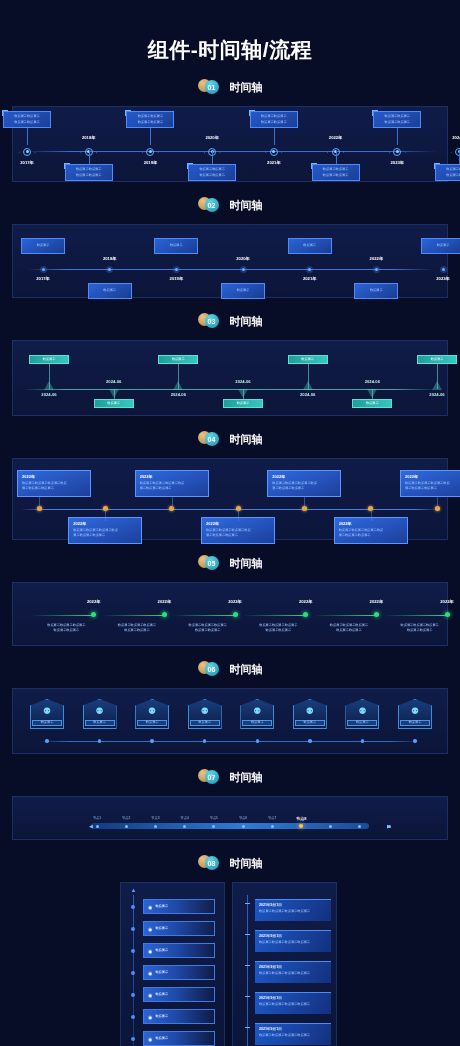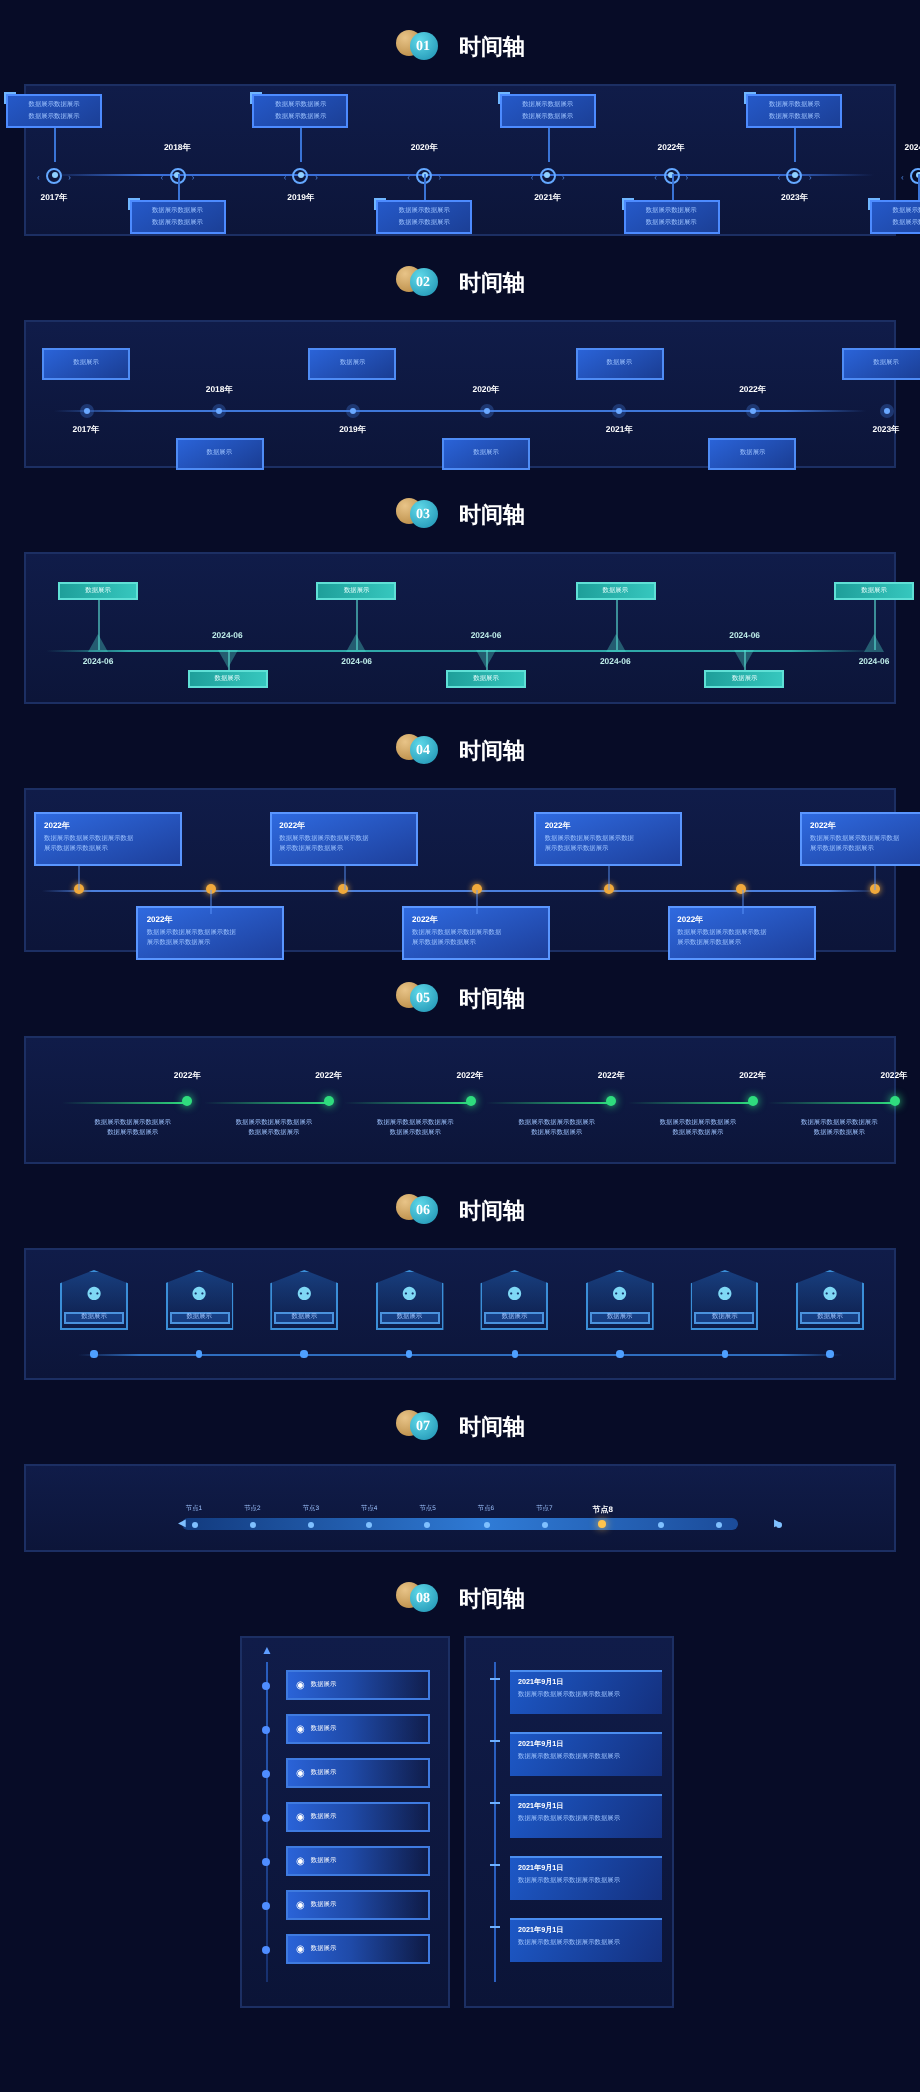--- a/index.html
+++ b/index.html
@@ -12,21 +12,21 @@
   }
   .page { width:460px; height:1046px; position:relative; }
 
   
   .page-title {
     text-align:center; font-size:21px; font-weight:bold; color:#ffffff;
     letter-spacing:.5px; padding-top:36px;
   }
 
   
-  .sec-head { display:flex; justify-content:center; align-items:center; height:26px; margin-top:10px;font-family:Liberation Serif, serif; }
+  .sec-head { display:flex; justify-content:center; align-items:center; height:26px; margin-top:10px; }
   .badge-wrap { position:relative; width:28px; height:16px; }
   .badge-gold {
     position:absolute; left:0; top:0; width:13px; height:13px; border-radius:50%;
     background:radial-gradient(circle at 35% 30%, #e8c488, #b2833c);
   }
   .badge-teal {
     position:absolute; left:7px; top:1px; width:14px; height:14px; border-radius:50%;
     background:radial-gradient(circle at 35% 30%, #5fd8e8, #1b8fb0);
     display:flex; align-items:center; justify-content:center;
     font-size:7px; font-weight:bold; color:#fff;
@@ -162,20 +162,21 @@
     padding:3px 4px;
   }
   .s8 .rcard .dt { font-size:3.6px; font-weight:bold; color:#ffffff; margin-bottom:2px; }
   .s8 .rtick { position:absolute; left:12px; width:5px; height:1px; background:#6fb0ff; }
 </style>
 </head>
 <body>
 
 <div class="page">
 
+  <div class="page-title">组件-时间轴/流程</div>
 
   <div class="sec-head">
     <div class="badge-wrap">
       <div class="badge-gold"></div>
       <div class="badge-teal">01</div>
     </div>
     <div class="sec-title">时间轴</div>
   </div>
   <div class="panel s1">
     <div class="axis"></div>

